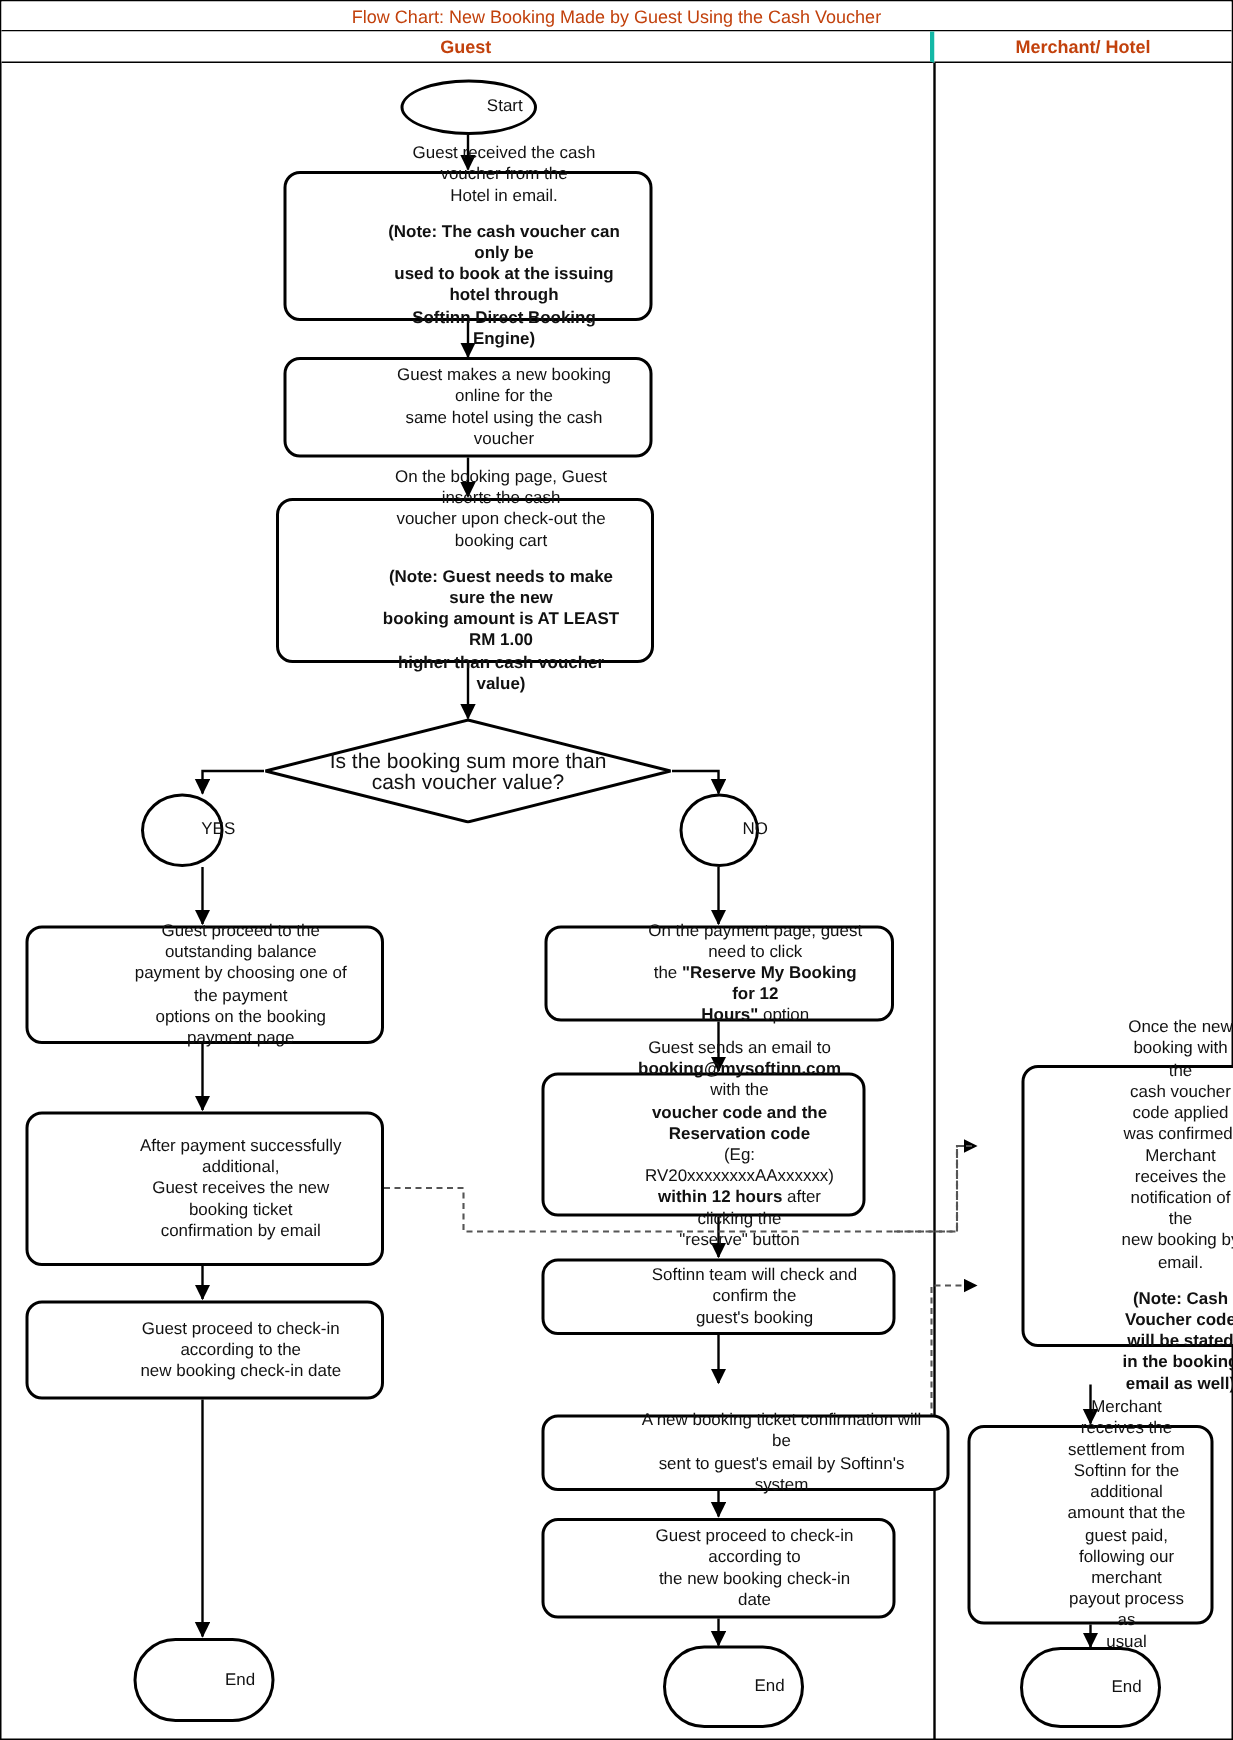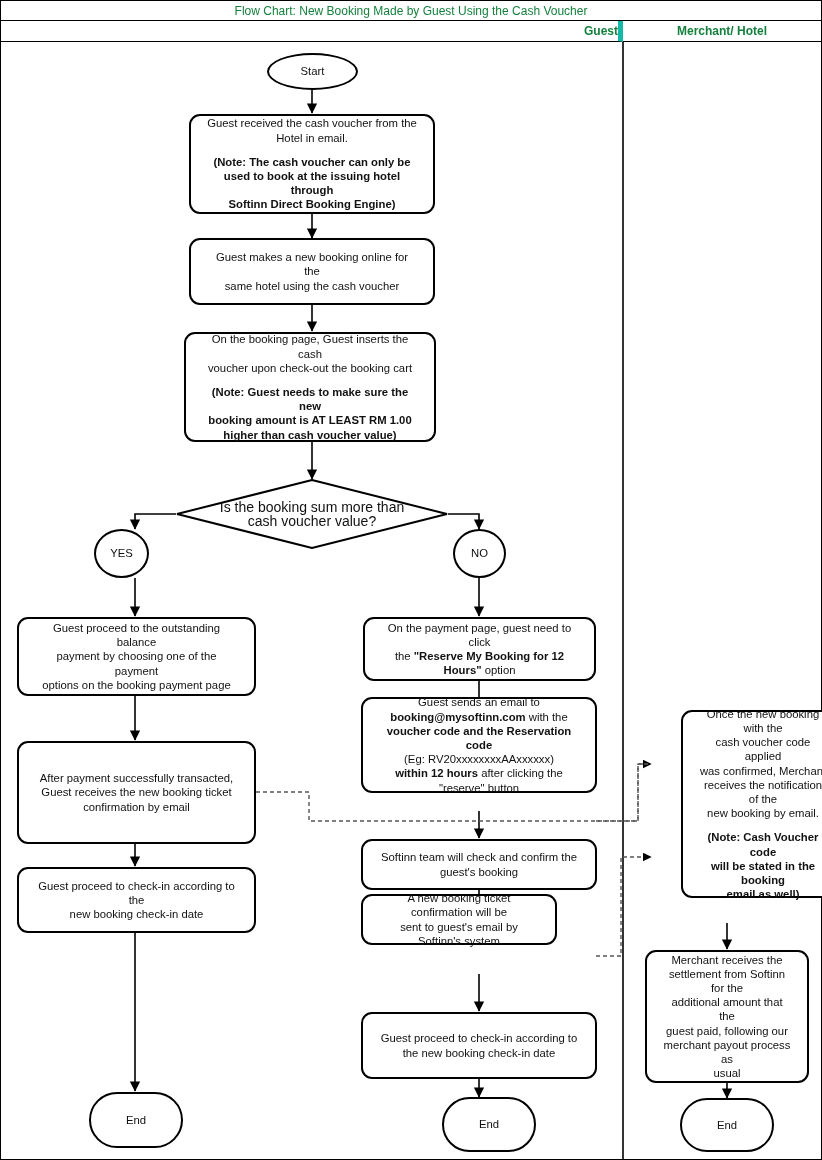--- a/index.html
+++ b/index.html
@@ -26,49 +26,49 @@
     position: absolute;
     box-sizing: border-box;
     display: flex; align-items: center; justify-content: center;
     text-align: center;
     background: #ffffff;
     border: 2px solid #000000;
     font-size: 11.3px;
     line-height: 14.2px;
     color: #111;
   }
-  .node .inner { padding: 0 16px; width: 100%; }
+  .node .inner { padding: 0 16px; width: 100%; margin-left: 48px; }
   .rounded { border-radius: 11px; }
   .oval { border-radius: 50% / 50%; }
   .stadium { border-radius: 46px; }
   .circle { border-radius: 50%; }
   .header-title, .lane-title {
     position: absolute;
     box-sizing: border-box;
     display: flex; align-items: center; justify-content: center;
     font-size: 12px;
     font-weight: bold;
     background: #ffffff;
-    color: #15803d;
+    color: #c2410c;
   }
   .header-title { font-weight: normal; }
   .lane-label { font-weight: bold; }
   b { font-weight: bold; }
   .blank { display:block; height: 10px; }
 </style>
 </head>
 <body>
 
 <div id="root">
 
   <div class="header-title" style="left:0px; top:0px; width:820px; height:20px; border-bottom:1px solid #000;">
     <span>Flow Chart: New Booking Made by Guest Using the Cash Voucher</span>
   </div>
 
-  <div class="lane-title lane-label" style="left:0px; top:20px; width:622px; height:21px; border-bottom:1px solid #000; border-right:5px solid #14b8a6;justify-content:flex-end;">
+  <div class="lane-title lane-label" style="left:0px; top:20px; width:622px; height:21px; border-bottom:1px solid #000; border-right:3px solid #14b8a6;">
     <span>Guest</span>
   </div>
 
   <div class="lane-title lane-label" style="left:622px; top:20px; width:198px; height:21px; border-bottom:1px solid #000;">
     <span>Merchant/ Hotel</span>
   </div>
 
   <svg id="canvas" viewBox="0 0 822 1160" xmlns="http://www.w3.org/2000/svg">
     <defs>
       <marker id="ah" markerWidth="10" markerHeight="10" refX="6" refY="3.2" orient="auto" markerUnits="strokeWidth">
@@ -179,21 +179,21 @@
   <div class="node rounded" style="left:16px; top:616px; width:239px; height:79px;">
     <div class="inner">
       <span>Guest proceed to the outstanding balance</span><br>
       <span>payment by choosing one of the payment</span><br>
       <span>options on the booking payment page</span>
     </div>
   </div>
 
   <div class="node rounded" style="left:16px; top:740px; width:239px; height:103px;">
     <div class="inner">
-      <span>After payment successfully transacted,</span><br>
+      <span>After payment successfully additional,</span><br>
       <span>Guest receives the new booking ticket</span><br>
       <span>confirmation by email</span>
     </div>
   </div>
 
   <div class="node rounded" style="left:16px; top:866px; width:239px; height:66px;">
     <div class="inner">
       <span>Guest proceed to check-in according to the</span><br>
       <span>new booking check-in date</span>
     </div>
@@ -204,39 +204,39 @@
   </div>
 
   <div class="node rounded" style="left:362px; top:616px; width:233px; height:64px;">
     <div class="inner">
       <span>On the payment page, guest need to click</span><br>
       <span>the </span><b>"Reserve My Booking for 12</b><br>
       <b>Hours"</b><span> option</span>
     </div>
   </div>
 
-  <div class="node rounded" style="left:360px; top:696px; width:236px; height:96px;">
+  <div class="node rounded" style="left:360px; top:714px; width:216px; height:96px;">
     <div class="inner">
       <span>Guest sends an email to</span><br>
       <b>booking@mysoftinn.com</b><span> with the</span><br>
       <b>voucher code and the Reservation code</b><br>
       <span>(Eg: RV20xxxxxxxxAAxxxxxx)</span><br>
       <b>within 12 hours</b><span> after clicking the</span><br>
       <span>"reserve" button</span>
     </div>
   </div>
 
   <div class="node rounded" style="left:360px; top:838px; width:236px; height:51px;">
     <div class="inner">
       <span>Softinn team will check and confirm the</span><br>
       <span>guest's booking</span>
     </div>
   </div>
 
-  <div class="node rounded" style="left:360px; top:893px; width:196px; height:51px;">
+  <div class="node rounded" style="left:360px; top:942px; width:272px; height:51px;">
     <div class="inner">
       <span>A new booking ticket confirmation will be</span><br>
       <span>sent to guest's email by Softinn's system</span>
     </div>
   </div>
 
   <div class="node rounded" style="left:360px; top:1011px; width:236px; height:67px;">
     <div class="inner">
       <span>Guest proceed to check-in according to</span><br>
       <span>the new booking check-in date</span>

